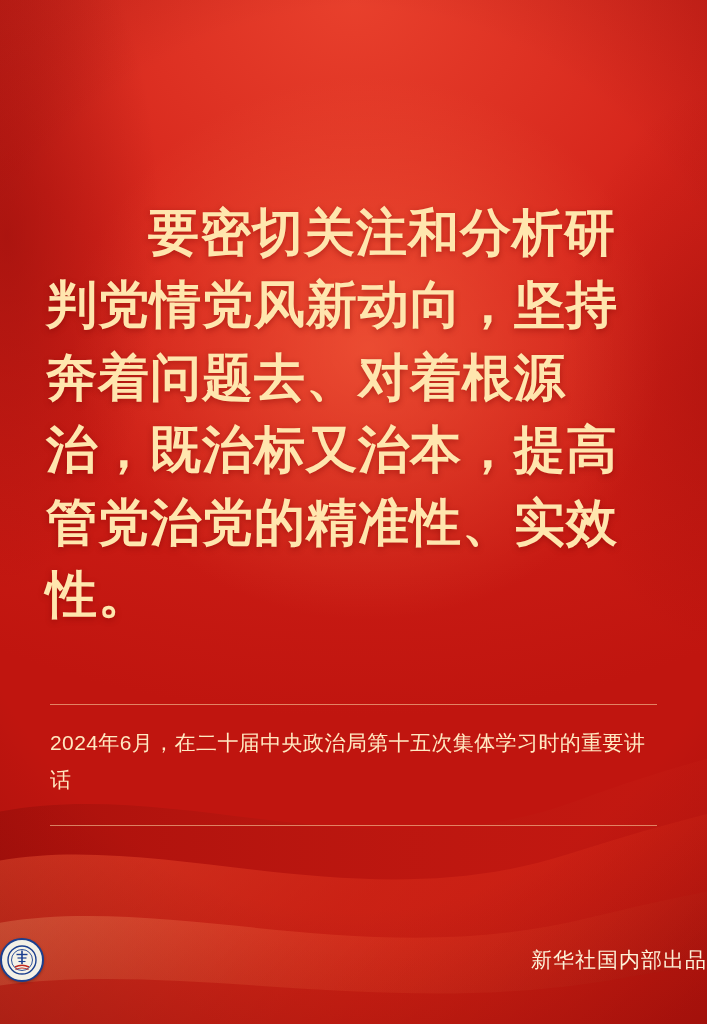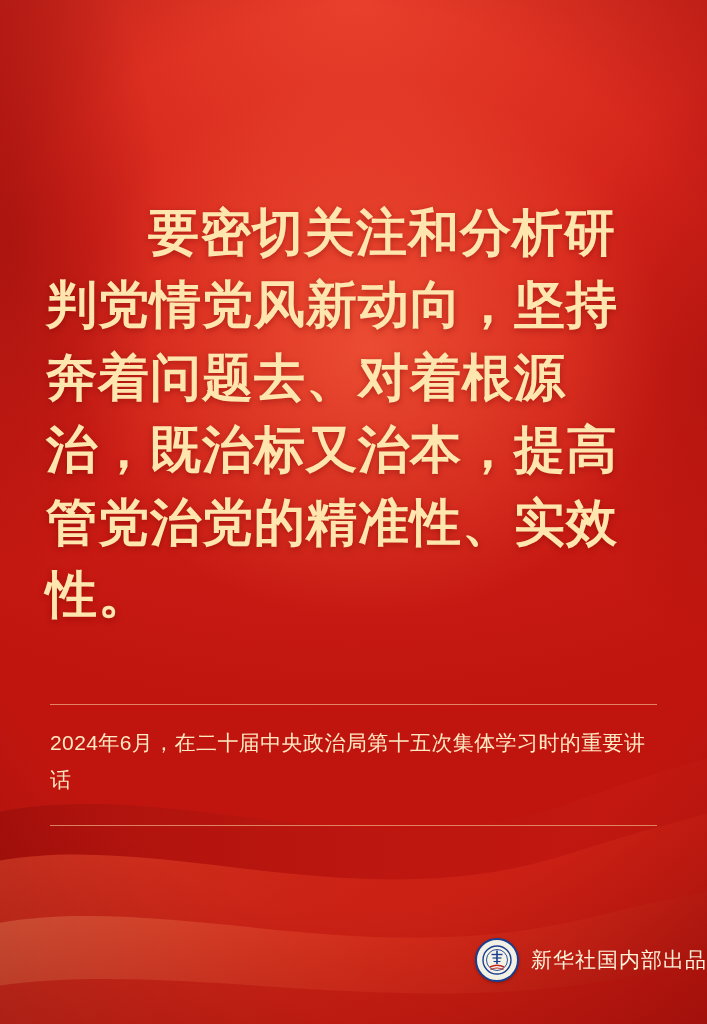--- a/index.html
+++ b/index.html
@@ -102,21 +102,21 @@
     letter-spacing: 0.4px;
   }
 
   .footer {
     position: absolute;
     left: 0;
     right: 0;
     bottom: 42px;
     display: flex;
     align-items: center;
-    justify-content: flex-end;
+    justify-content: space-between;
     gap: 12px;
   }
   .logo {
     width: 40px;
     height: 40px;
     border-radius: 50%;
     background: #f3f0e6;
     border: 2px solid #1b3f8f;
     display: flex;
     align-items: center;

